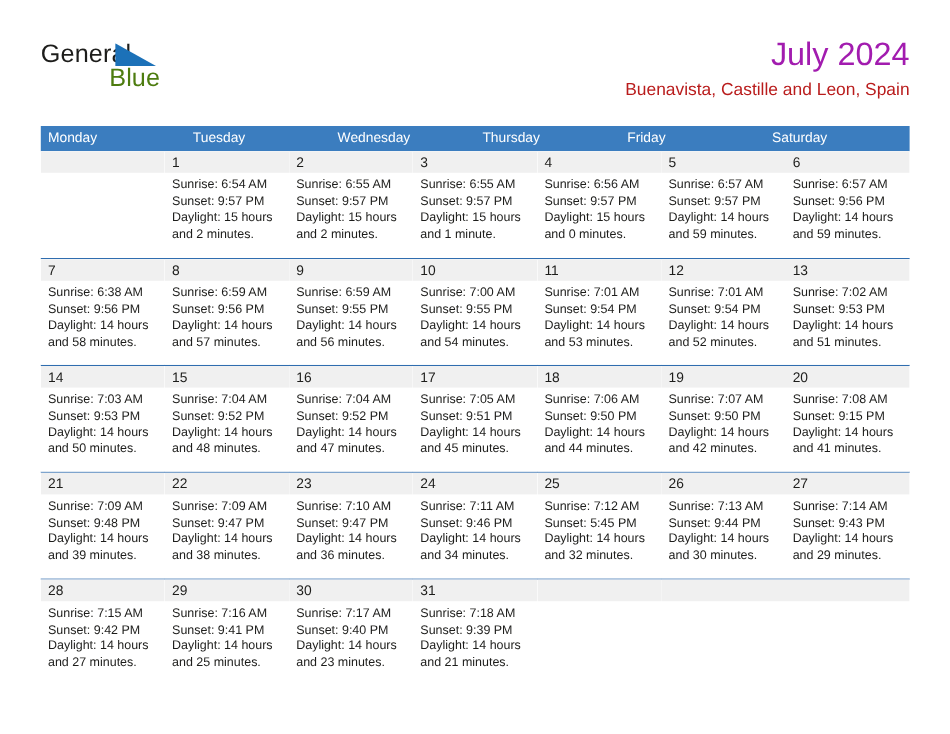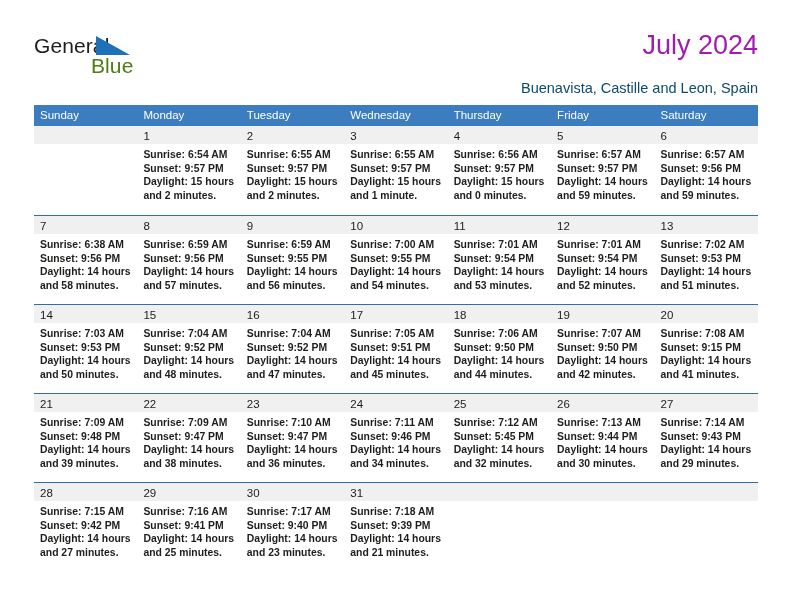--- a/index.html
+++ b/index.html
@@ -68,23 +68,23 @@
     text-align: right;
   }
   .cal-title {
     font-size: 27px;
     color: #a21caf;
     line-height: 34px;
     white-space: nowrap;
   }
   .cal-subtitle {
     font-size: 14.5px;
-    color: #0c4a6e;
+    color: #b91c1c;
     line-height: 22px;
-    margin-top: 15px;
+    margin-top: 2px;
     white-space: nowrap;
   }
 
   
   .calendar {
     position: absolute;
     left: 34px;
     top: 105px;
     width: 724px;
   }
@@ -128,21 +128,20 @@
   .day-cell.empty .daynum-band {
     background: #f0f0f0;
   }
   .daynum {
     font-size: 11.5px;
     color: #1d1d1b;
     line-height: 18px;
   }
   .detail {
     padding: 4px 6px 0 6px;
-    font-weight: bold;
   }
   .detail-line {
     font-size: 10.4px;
     line-height: 13.6px;
     color: #1d1d1b;
     white-space: nowrap;
   }
 </style>
 </head>
 <body>
@@ -164,21 +163,20 @@
     <div class="title-block">
       <div class="cal-title">July 2024</div>
       <div class="cal-subtitle">Buenavista, Castille and Leon, Spain</div>
     </div>
 
   </div>
 
   <div class="calendar">
 
     <div class="weekday-row">
-      <div class="weekday">Sunday</div>
       <div class="weekday">Monday</div>
       <div class="weekday">Tuesday</div>
       <div class="weekday">Wednesday</div>
       <div class="weekday">Thursday</div>
       <div class="weekday">Friday</div>
       <div class="weekday">Saturday</div>
     </div>
 
     <div class="week-row first">
         <div class="day-cell empty">

